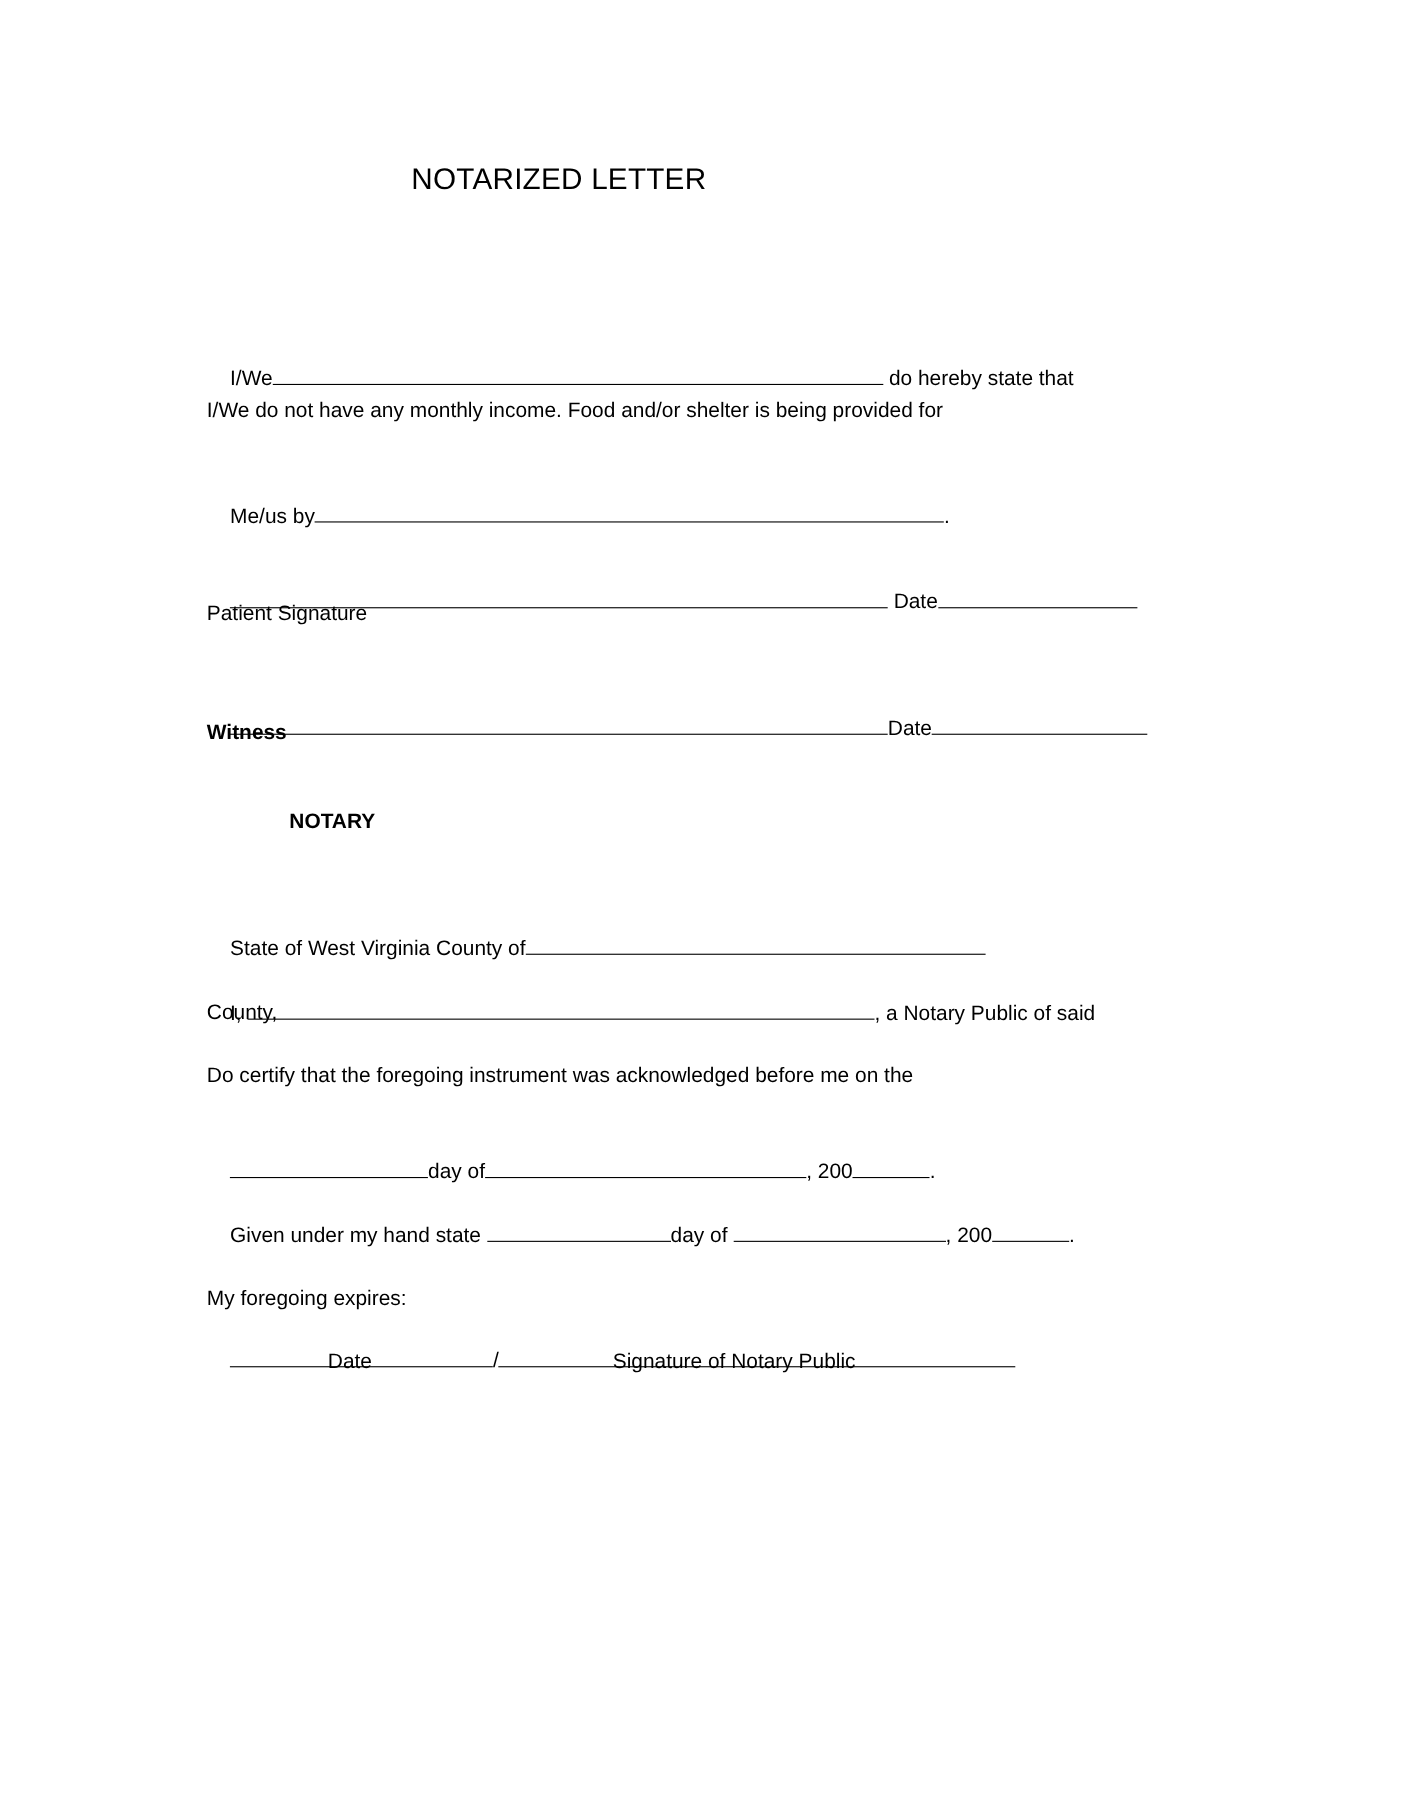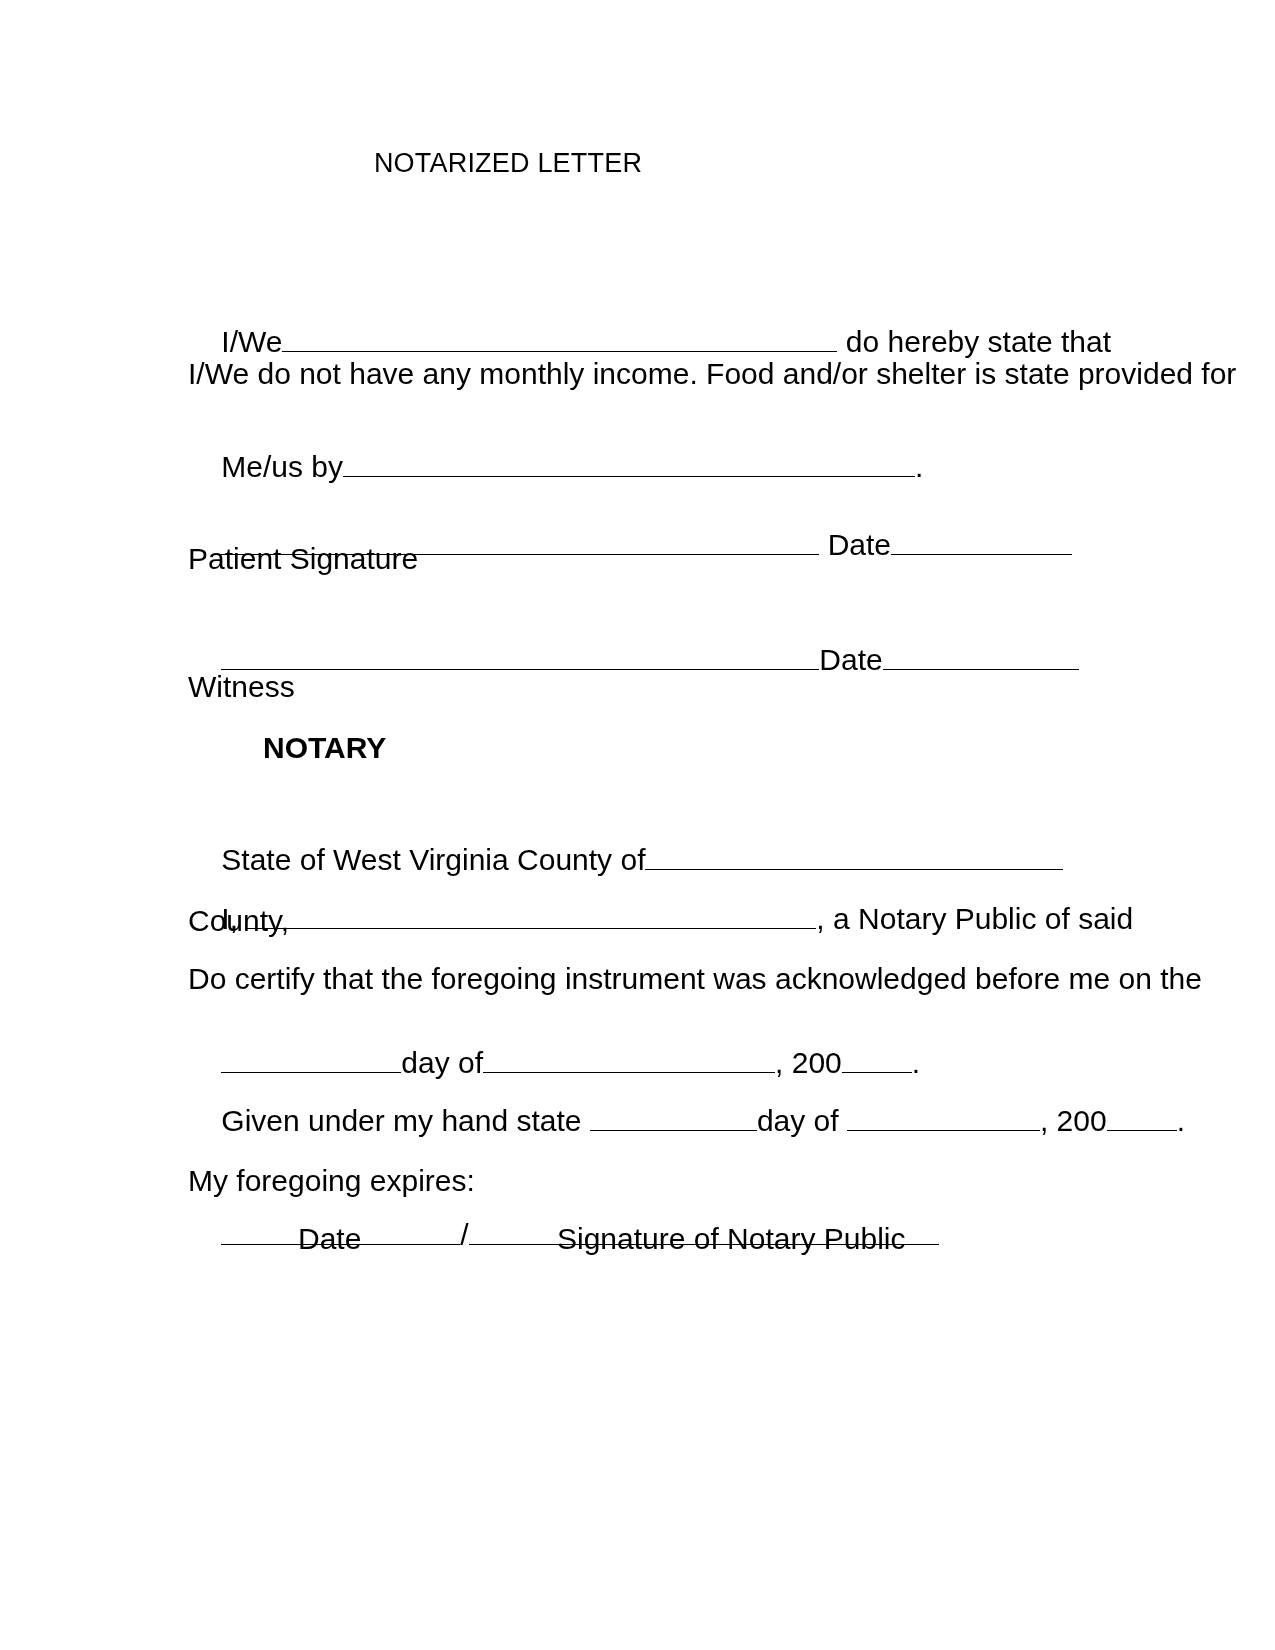--- a/index.html
+++ b/index.html
@@ -1,47 +1,47 @@
 <!DOCTYPE html>
 <html><head>
 <meta charset="utf-8">
 <style>
   html, body { margin: 0; padding: 0; background: #ffffff; }
   body { width: 1275px; height: 1650px; position: relative; overflow: hidden;
          font-family: "Liberation Sans", sans-serif; color: #000; }
-  .ln { position: absolute; left: 188px; font-size: 30px; line-height: 26px; white-space: pre; }
+  .ln { position: absolute; left: 188px; font-size: 19px; line-height: 26px; white-space: pre; }
   .title { position: absolute; left: 0; width: 1016px; text-align: center; top: 148px;
            font-size: 27px; line-height: 30px; letter-spacing: 0.2px; }
   .bold { font-weight: bold; }
   .blank { display: inline-block; border-bottom: 1.6px solid #000; height: 20px; vertical-align: baseline; }
 </style>
 </head>
 <body>
 
 <div>
 
   <div class="title">NOTARIZED LETTER</div>
 
   <div class="ln" style="top:303px;">
     <span>I/We</span><span class="blank" style="width:555px;"></span><span> do hereby state that</span>
   </div>
-  <div class="ln" style="top:361px;">I/We do not have any monthly income. Food and/or shelter is state provided for</div>
+  <div class="ln" style="top:361px;">I/We do not have any monthly income. Food and/or shelter is being provided for</div>
   <div class="ln" style="top:428px;">
     <span>Me/us by</span><span class="blank" style="width:572px;"></span><span>.</span>
   </div>
 
   <div class="ln" style="top:506px;">
     <span class="blank" style="width:598px;"></span><span> Date</span><span class="blank" style="width:181px;"></span>
   </div>
   <div class="ln" style="top:546px;">Patient Signature</div>
 
   <div class="ln" style="top:621px;">
     <span class="blank" style="width:598px;"></span><span>Date</span><span class="blank" style="width:196px;"></span>
   </div>
-  <div class="ln" style="top:674px;">Witness</div>
+  <div class="ln" style="top:654px;font-weight:bold;">Witness</div>
 
   <div class="ln bold" style="top:735px; left:263px;">NOTARY</div>
 
   <div class="ln" style="top:821px;">
     <span>State of West Virginia County of</span><span class="blank" style="width:418px;"></span>
   </div>
 
   <div class="ln" style="top:880px;">
     <span>I, </span><span class="blank" style="width:570px;"></span><span>, a Notary Public of said</span>
   </div>

